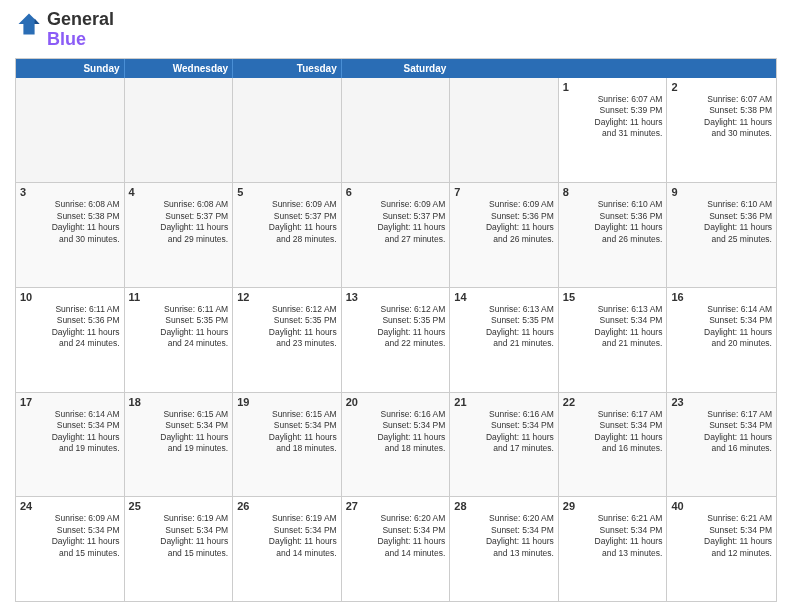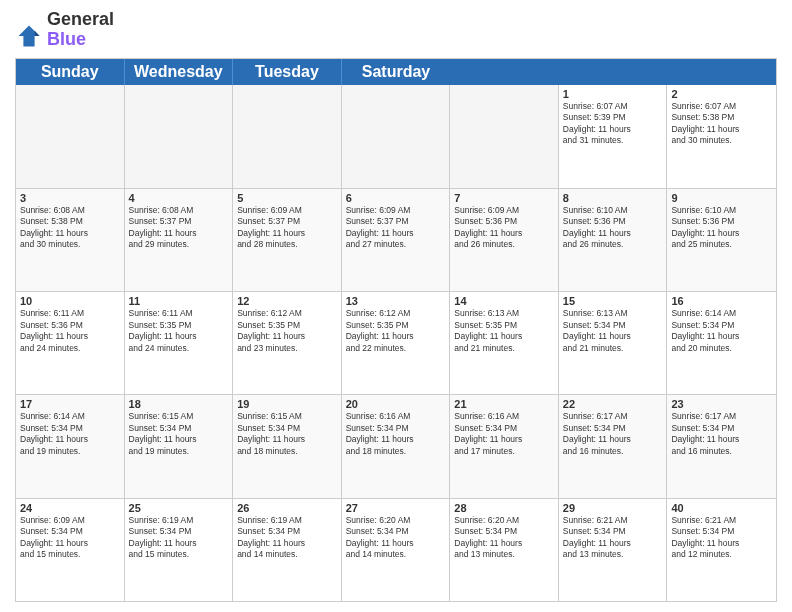--- a/index.html
+++ b/index.html
@@ -18,21 +18,21 @@
       flex-direction: column;
     }
     .header {
       display: flex;
       justify-content: space-between;
       align-items: flex-start;
       margin-bottom: 8px;
     }
     .logo {
       display: flex;
-      align-items: flex-end;
+      align-items: flex-start;
       gap: 4px;
     }
     .logo-text {
       font-size: 18px;
       font-weight: bold;
       color: #333;
       line-height: 1.1;
     }
     .logo-text span {
       color: #8b5cf6;
@@ -59,24 +59,24 @@
       flex-direction: column;
       border: 1px solid #ccc;
     }
     .cal-header-row {
       display: grid;
       grid-template-columns: repeat(7, 1fr);
       background: #2a6db5;
     }
     .cal-header-cell {
       color: #fff;
-      font-size: 16px;
+      font-size: 10px;
       font-weight: bold;
       padding: 4px 4px;
-      text-align: center;
+      text-align: right;
       border-right: 1px solid #4a8fd5;
     }
     .cal-header-cell:last-child { border-right: none; }
     .cal-body {
       flex: 1;
       display: grid;
       grid-template-rows: repeat(5, 1fr);
     }
     .cal-week {
       display: grid;
@@ -97,20 +97,21 @@
     .cal-cell.alt-bg { background: #f9f9f9; }
     .day-num {
       font-size: 11px;
       font-weight: bold;
       margin-bottom: 1px;
     }
     .day-info {
       font-size: 8.5px;
       line-height: 1.35;
       color: #333;
+      text-align: right;
     }
   </style>
 </head>
 <body>
 
 <div class="page">
   <div class="header">
     <div class="logo">
       <svg class="logo-icon" viewBox="0 0 40 40">
         <polygon points="20,5 35,20 28,20 28,35 12,35 12,20 5,20" fill="#2a6db5"></polygon>

